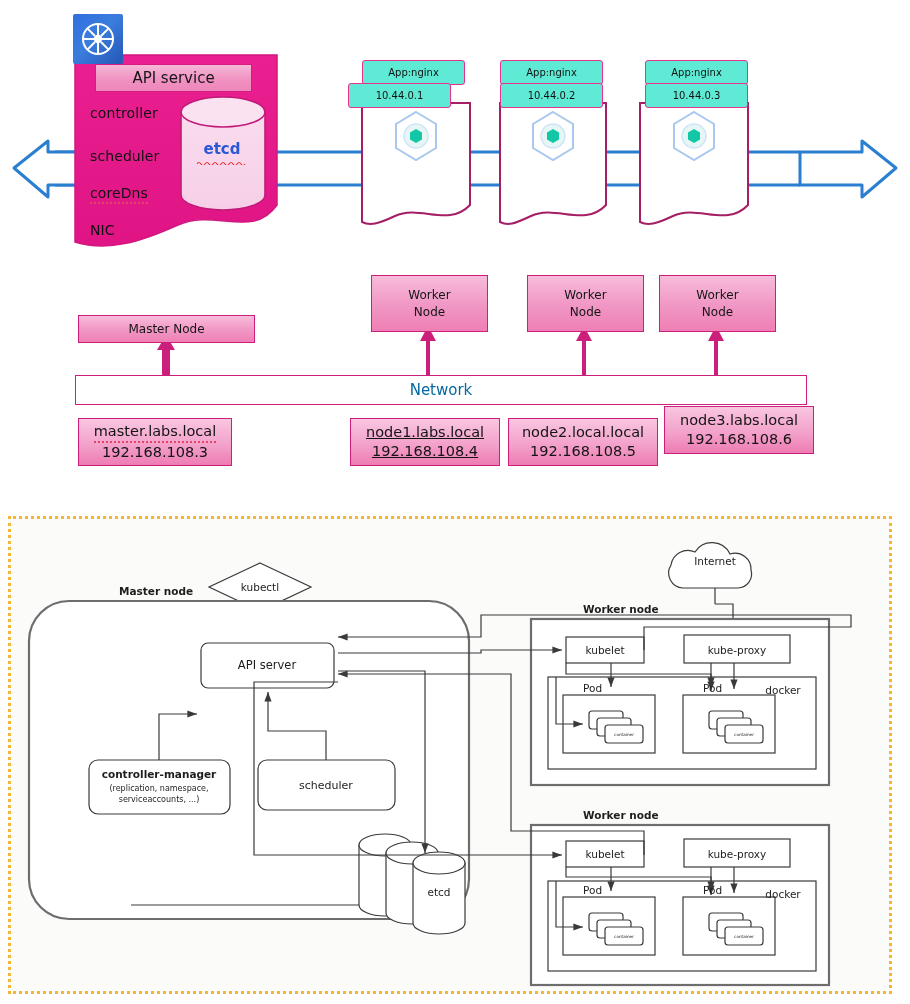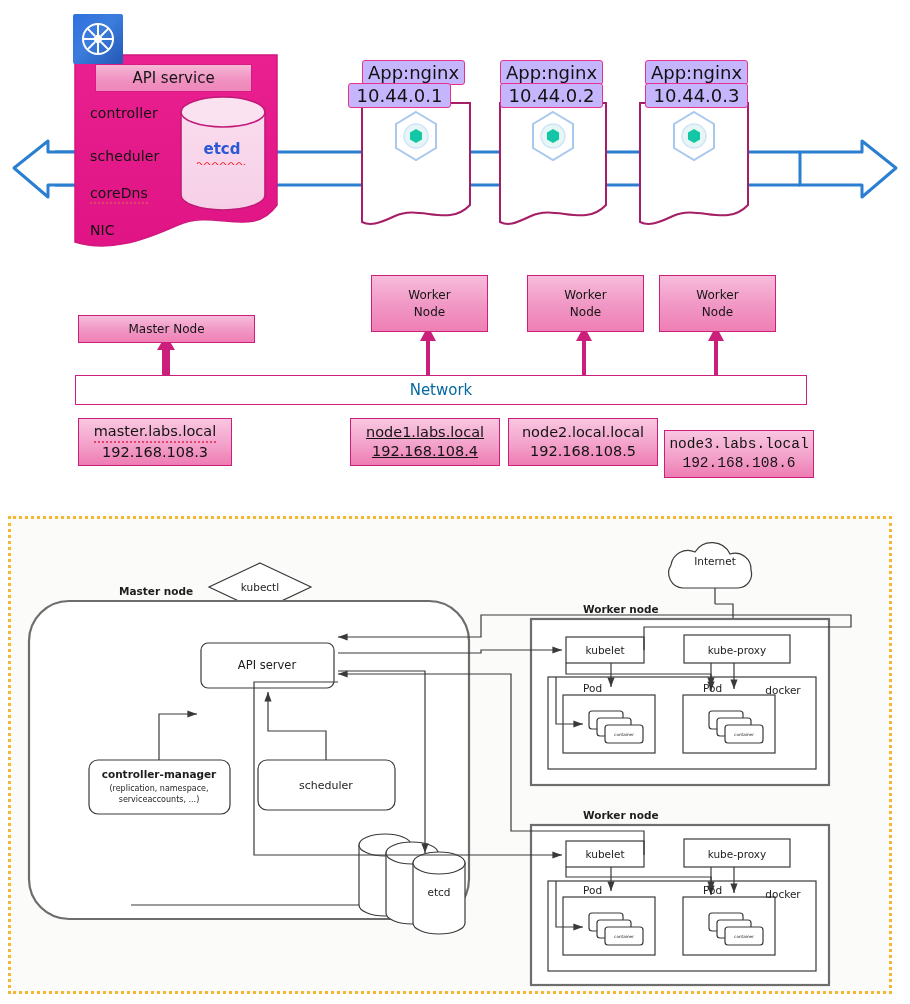--- a/index.html
+++ b/index.html
@@ -17,22 +17,22 @@
              border-radius:2px;}
   .k8s-badge svg{display:block;}
   .master-label{position:absolute;color:#111;font-size:14px;font-weight:500;letter-spacing:.1px;}
 
   .api-service{position:absolute;left:95px;top:64px;width:155px;height:26px;
     background:linear-gradient(to bottom,#f6b8d6 0%,#f092c2 55%,#ef86ba 100%);
     border:1px solid #d81b83;color:#161616;font-size:15px;}
   .etcd-txt{position:absolute;left:180px;top:140px;width:84px;text-align:center;
     color:#2b58d4;font-size:15px;font-weight:600;}
   .sq-red{position:absolute;left:197px;top:161px;width:50px;height:4px;}
-  .tag{position:absolute;border:1.6px solid #e8308f;background:#c4b5fd;
-       color:#121212;font-size:18px;border-radius:3px;}
+  .tag{position:absolute;border:1.6px solid #e8308f;background:#5eead4;
+       color:#121212;font-size:10px;border-radius:3px;}
 
   
   .nodebox{position:absolute;border:1px solid #cc1f7c;color:#151515;
     font-size:12px;line-height:17px;
     background:linear-gradient(to bottom,#f7bcda 0%,#f199c6 50%,#ef7fb5 100%);}
   .netbar{position:absolute;left:75px;top:375px;width:730px;height:28px;
     border:1.6px solid #cc1f7c;background:#ffffff;}
   .netbar span{color:#0369a1;font-size:15px;}
   .hostbox{position:absolute;border:1px solid #cc1f7c;color:#141414;font-size:14.5px;
     line-height:19px;
@@ -196,21 +196,21 @@
     <span>192.168.108.3</span>
   </div>
   <div class="hostbox ctr" style="left:350px;top:418px;width:148px;height:46px;flex-direction:column;text-decoration:underline;">
     <span>node1.labs.local</span>
     <span>192.168.108.4</span>
   </div>
   <div class="hostbox ctr" style="left:508px;top:418px;width:148px;height:46px;flex-direction:column;">
     <span>node2.local.local</span>
     <span>192.168.108.5</span>
   </div>
-  <div class="hostbox ctr" style="left:664px;top:430px;width:148px;height:46px;flex-direction:column;font-family:Liberation Mono, monospace;">
+  <div class="hostbox ctr" style="left:664px;top:406px;width:148px;height:46px;flex-direction:column;">
     <span>node3.labs.local</span>
     <span>192.168.108.6</span>
   </div>
 </div>
 
 <div id="bottom-panel">
 
   <svg id="bottom-svg" width="884" height="478" viewBox="0 0 884 478">
     <defs>
       <marker id="ah" markerWidth="9" markerHeight="9" refX="8" refY="3" orient="auto">

